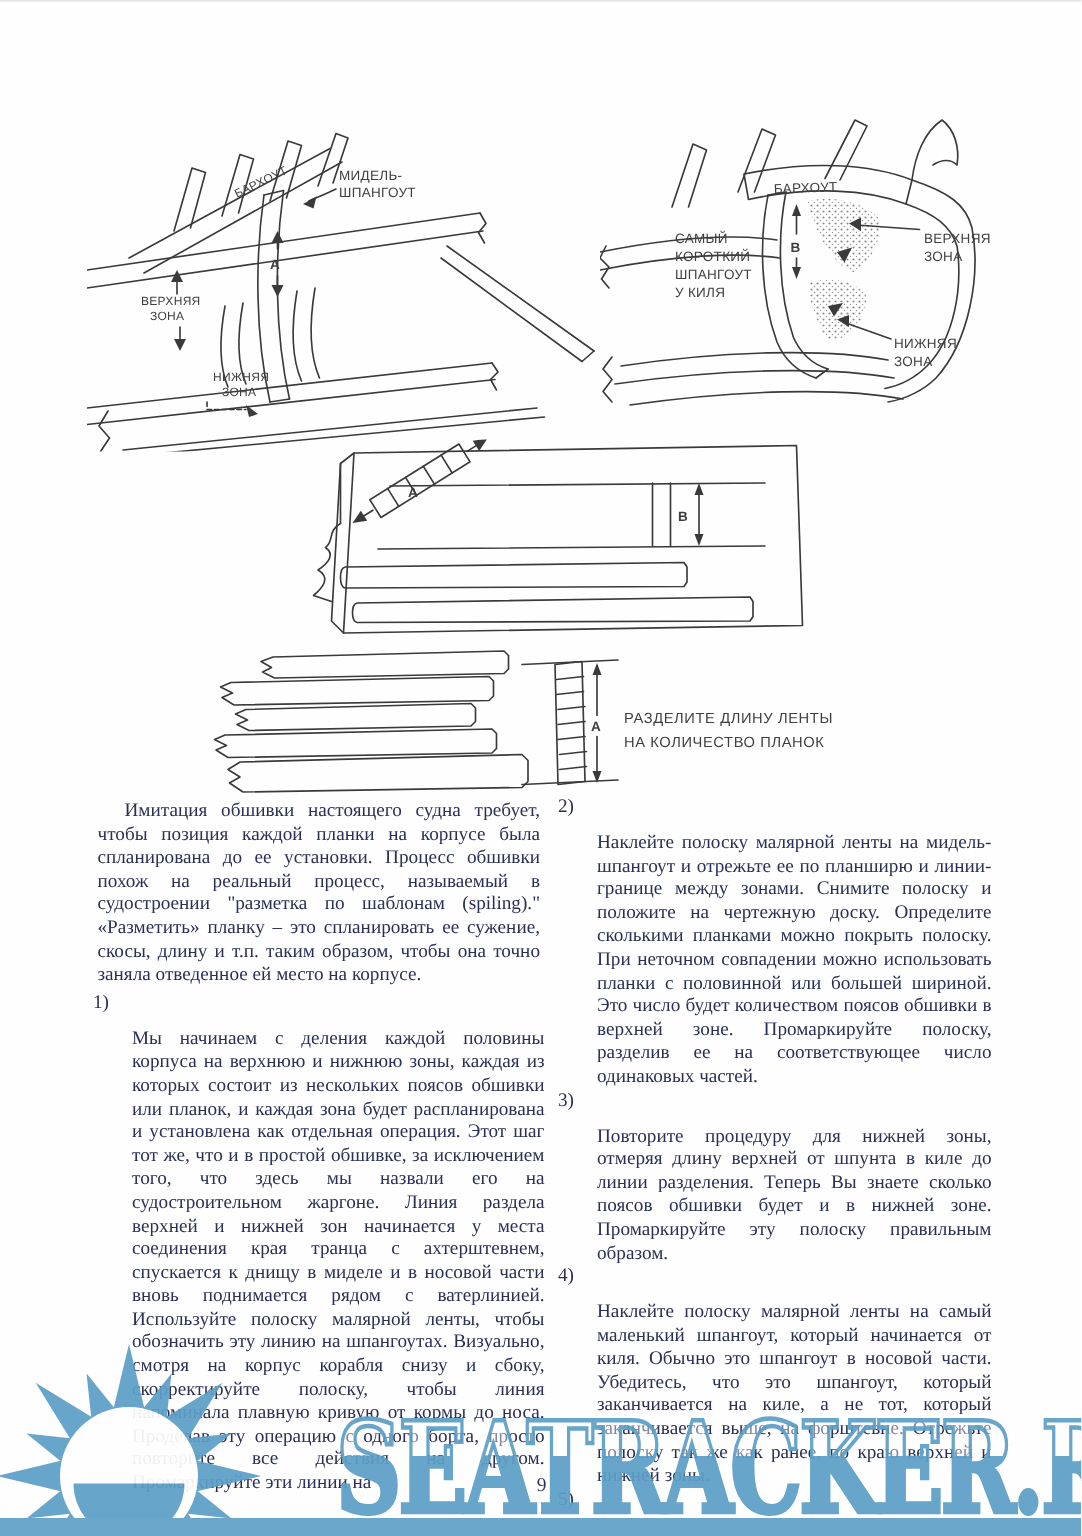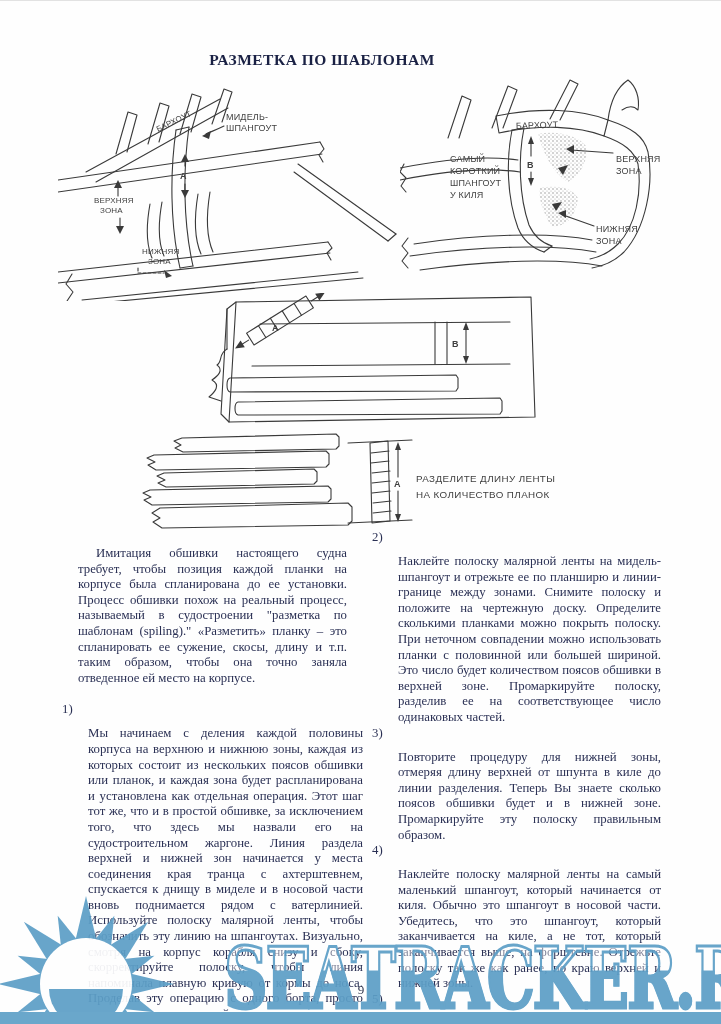--- a/index.html
+++ b/index.html
@@ -9,21 +9,21 @@
          font-size:15.5px;font-weight:bold;letter-spacing:.5px;color:#1a2144;}
   .fig{position:absolute;}
   .fig text{font-family:"Liberation Sans", sans-serif;fill:#3f3f3f;}
   .lbl8{font-size:8px;letter-spacing:.2px;}
   .lbl9{font-size:9px;letter-spacing:.2px;}
   .lbl10{font-size:9.8px;letter-spacing:.4px;}
   .dimL{font-size:9px;font-weight:bold;}
   .col{position:absolute;top:529px;font-size:12.8px;line-height:15.6px;color:#2a3054;}
   .col-left{left:62px;width:301px;}
   .col-right{left:372px;width:289px;}
-  .intro{margin:16px;text-indent:18px;text-align:justify;}
+  .intro{margin:3px;text-indent:18px;text-align:justify;}
   .cont{margin:0 0 0 26px;text-align:justify;}
   .item{display:flex;align-items:flex-start;}
   .item .num{flex:0 0 26px;}
   .item .body{flex:1;text-align:justify;margin-top:24px;}
   .page-num{position:absolute;left:341px;top:981px;width:40px;text-align:center;
             font-size:13px;color:#33384f;z-index:5;}
   .watermark{position:absolute;left:0;top:0;width:721px;height:1024px;z-index:6;
              pointer-events:none;opacity:.93;}
   .sun{position:absolute;left:-14px;top:888px;width:205px;height:200px;}
   .wm-wrap{position:absolute;left:224px;top:936px;white-space:nowrap;
@@ -34,21 +34,20 @@
            clip-path:inset(40% 0 0 0);}
   .strip{position:absolute;left:0;top:1011px;width:721px;height:13px;background:#6aa7cb;z-index:7;}
   svg .ln{stroke:#3a3a3a;stroke-width:1.1;fill:none;stroke-linejoin:round;stroke-linecap:round;}
   svg .ar{fill:#3a3a3a;stroke:none;}
 </style>
 </head>
 <body>
 
 <div class="page">
 
-  <h1 class="title">РАЗМЕТКА ПО ШАБЛОНАМ</h1>
 
   <svg class="fig" style="left:58px;top:85px;width:345px;height:215px" viewBox="0 0 345 215">
     <g class="ln">
       <path d="M58,68 L70,26 L79,29 L69,66"></path>
       <path d="M90,58 L102,17 L111,20 L101,56"></path>
       <path d="M122,48 L134,8 L143,11 L133,46"></path>
       <path d="M154,38 L166,3 L174,6 L164,36"></path>
       <path d="M28,86 L162,13"></path>
         <path d="M38,96 L170,22"></path>
       <path d="M118,44 C112,86 112,138 122,182"></path>

